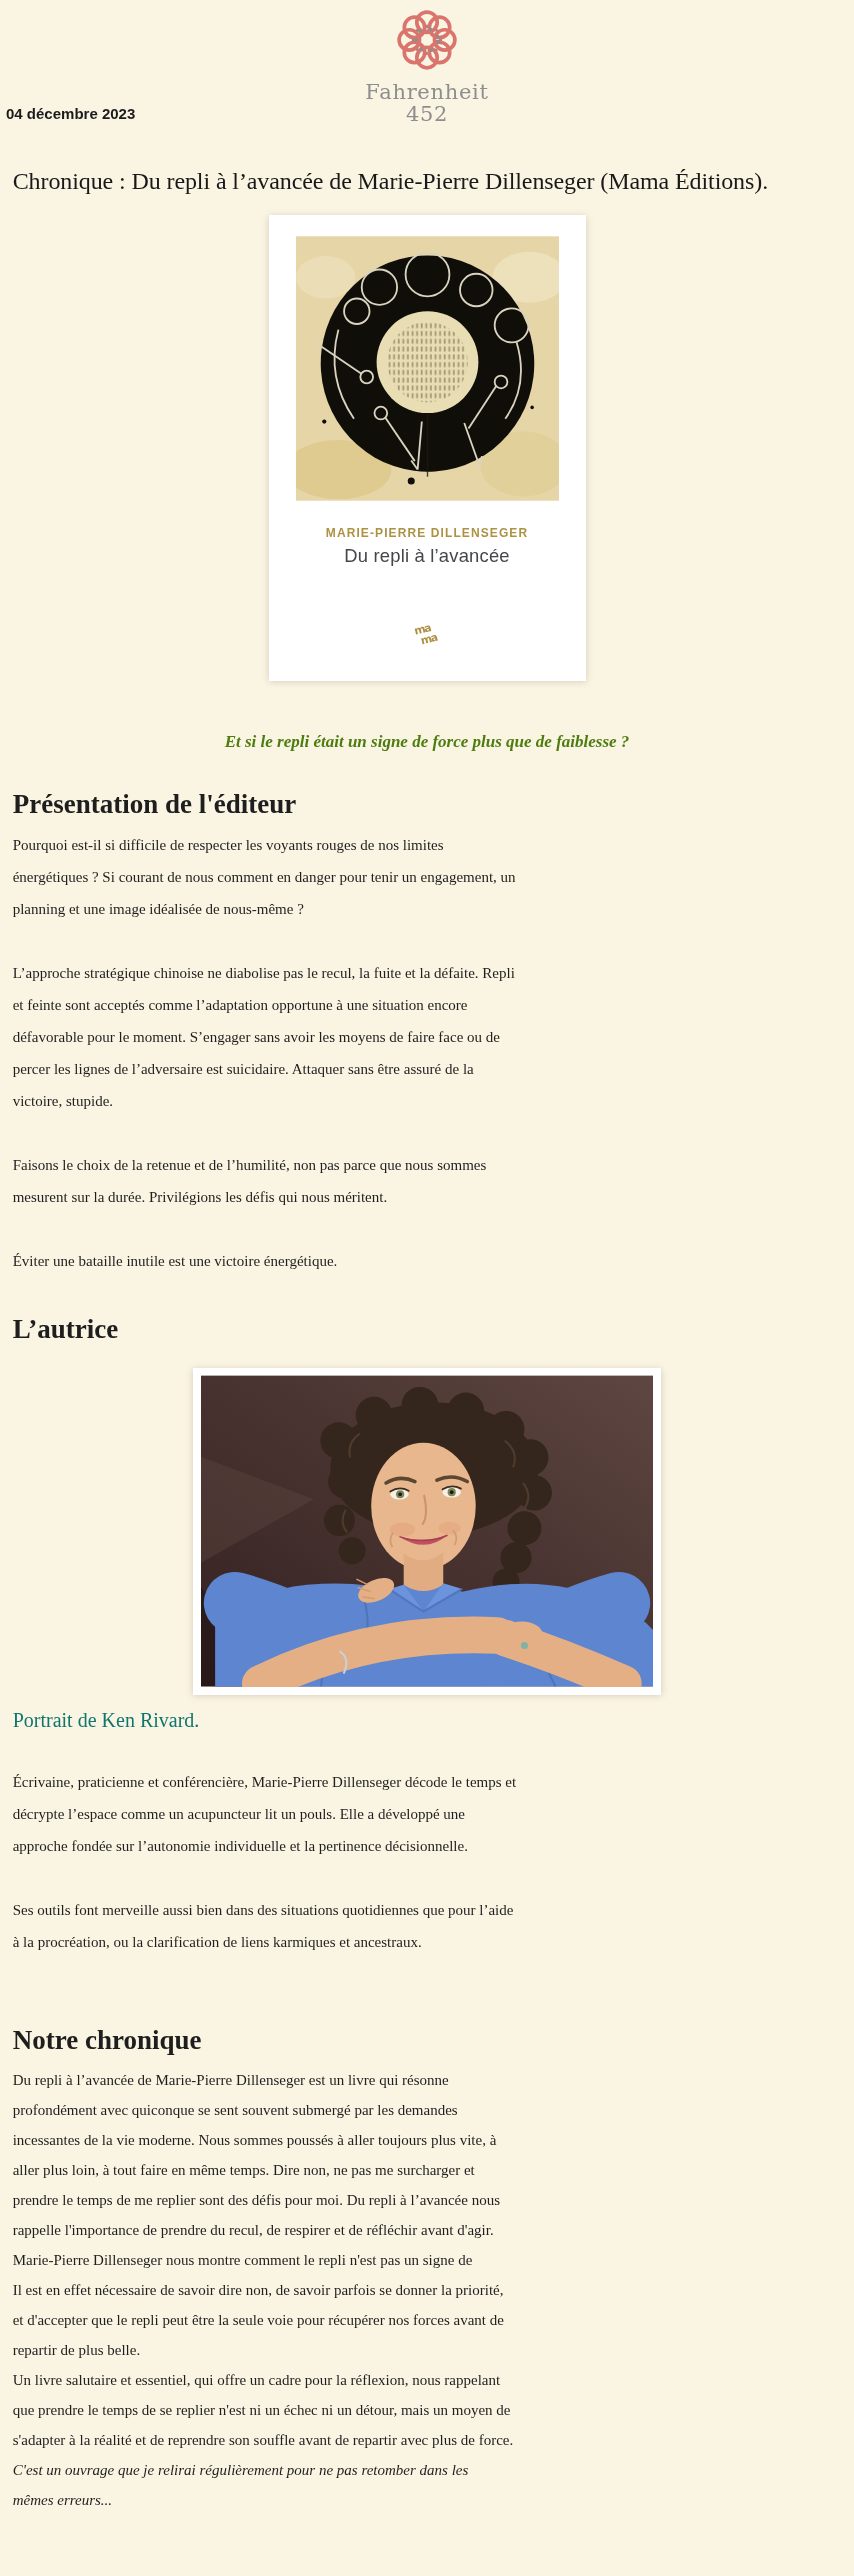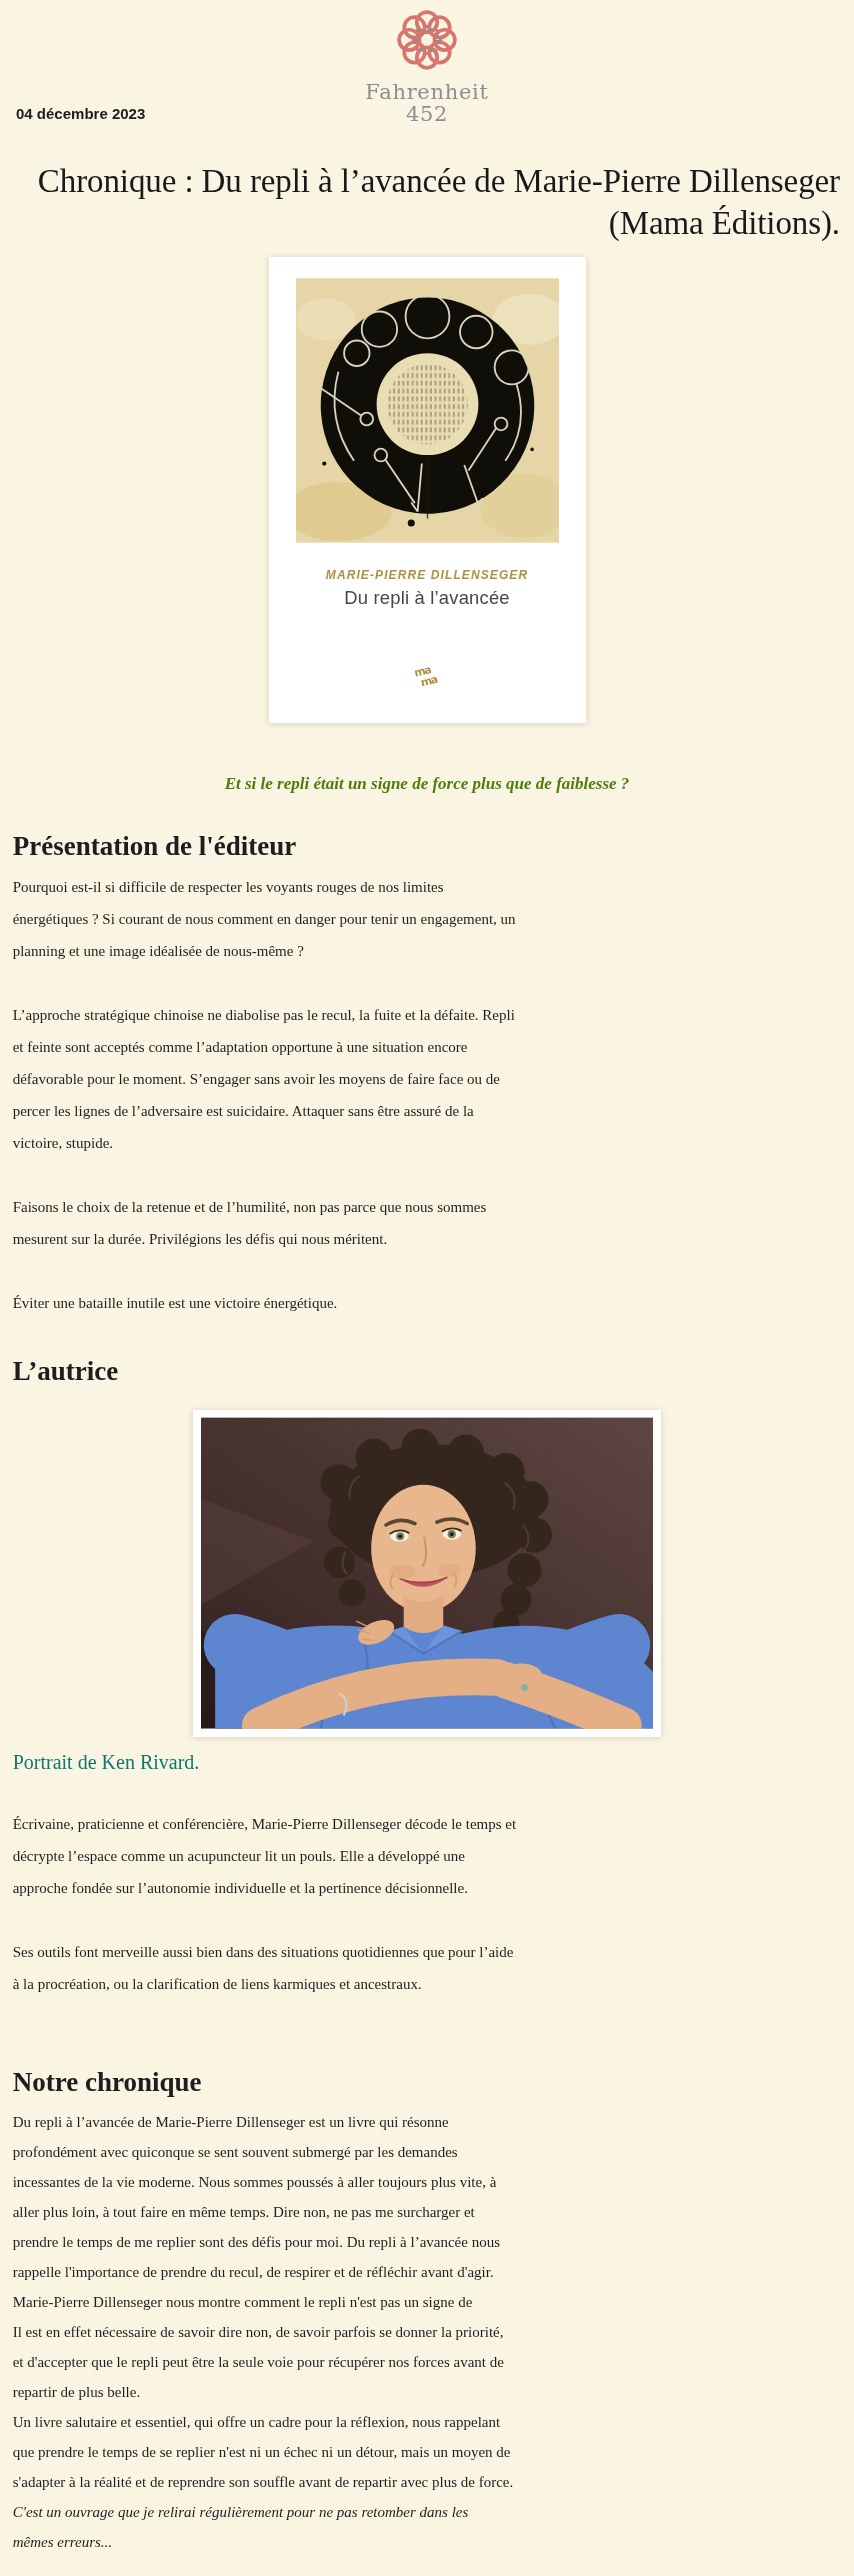--- a/index.html
+++ b/index.html
@@ -17,44 +17,43 @@
   .logo svg{display:block;margin:0 auto;}
   .logo-word{
     font-family:"DejaVu Serif", serif;
     color:#8E8E8E;
     font-size:21px;
     line-height:22px;
     letter-spacing:0.7px;
     text-align:center;
   }
   .post-date{
-    position:absolute;left:16px;top:105px;
+    position:absolute;left:6px;top:105px;
     font-family:"Liberation Sans", sans-serif;
     font-weight:bold;font-size:15px;color:#1C1C1C;
   }
 
   
   h1.page-title{
-    font-size:33px;line-height:42px;font-weight:500;
-    margin:27px 14px 12.7px 12.7px;letter-spacing:-0.1px;color:#191919;text-align:right;
+    font-size:24px;line-height:42px;font-weight:500;
+    margin:27px 14px 12.7px 12.7px;letter-spacing:-0.1px;color:#191919;
   }
 
   
   .cover-card{
     width:317px;margin:0 auto;background:#FFFFFF;
     box-shadow:0 1.4px 7px rgba(110,100,70,.28);
     padding:21px 0 30px 0;text-align:center;
   }
   .cover-art{display:block;margin:0 auto;}
   .cover-author{
     margin-top:25.5px;
     font-family:"Liberation Sans", sans-serif;
     font-weight:bold;font-size:12px;letter-spacing:1.1px;
     color:#AD9243;
-    font-style:italic;
   }
   .cover-title{
     margin-top:5px;
     font-family:"Liberation Sans", sans-serif;
     font-size:18.4px;color:#43464A;letter-spacing:0.2px;
   }
   .mama-logo{margin-top:52px;}
 
   
   .content{padding:0 12.7px;}

